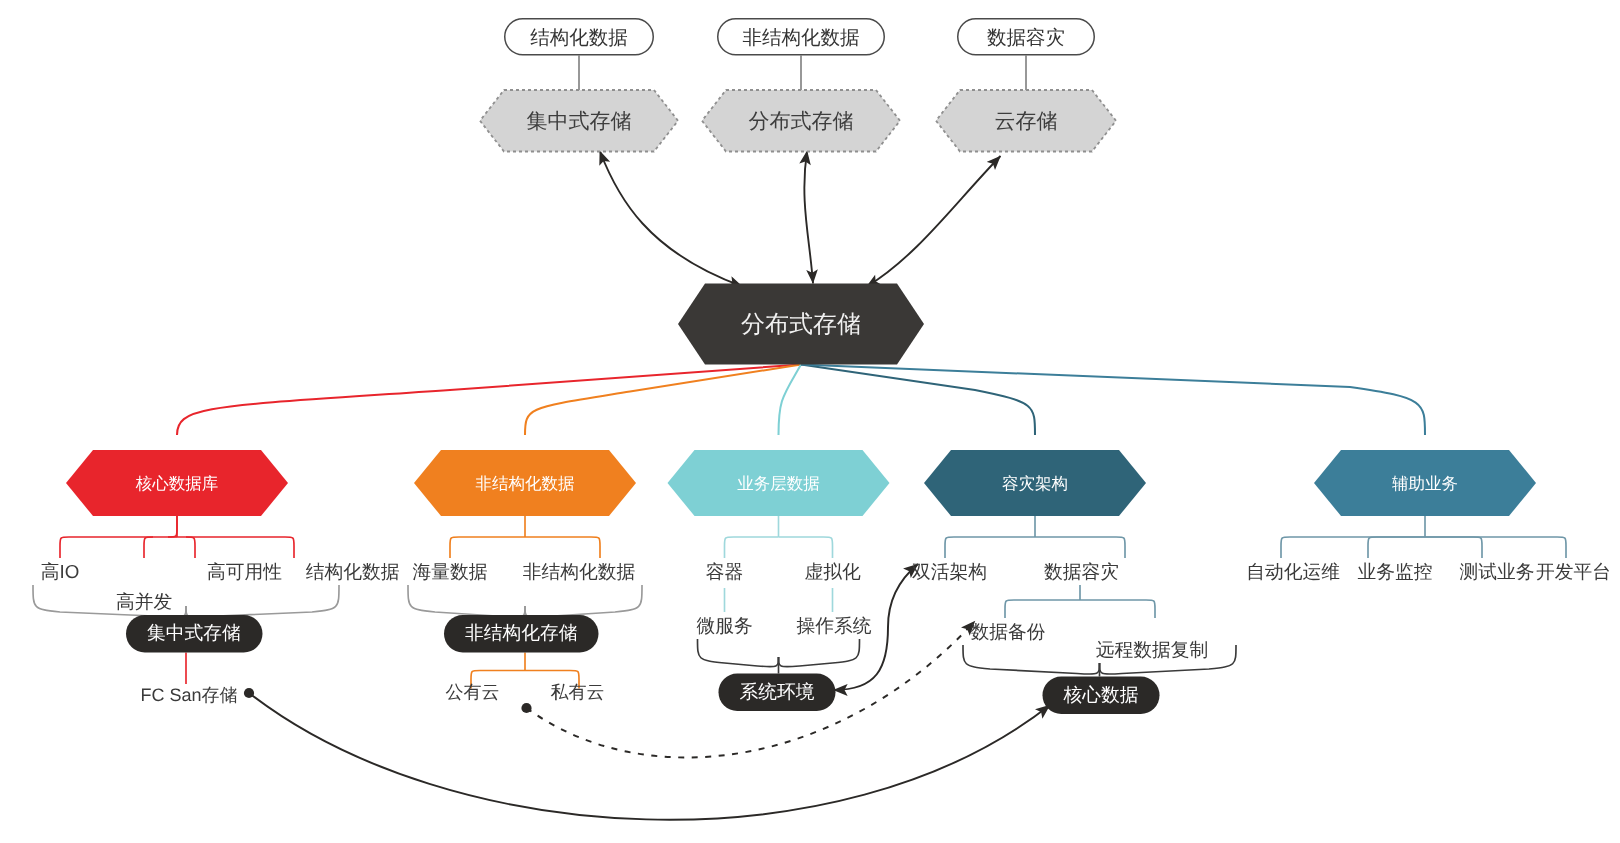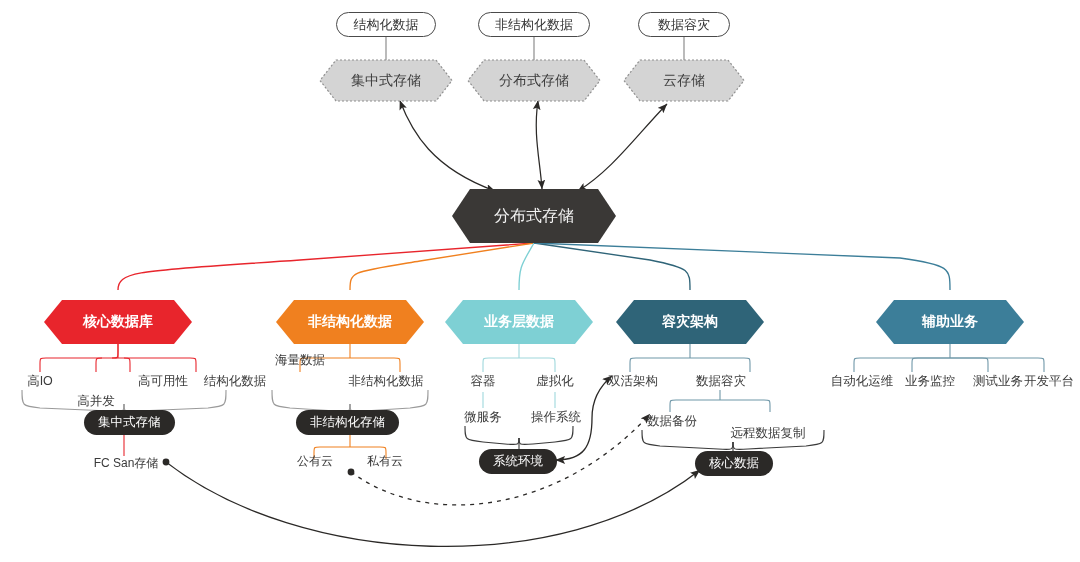--- a/index.html
+++ b/index.html
@@ -15,21 +15,21 @@
   
   .cap{
     border:1.3px solid #4a4a4a;border-radius:20px;background:#fff;
     color:#333;font-size:13px;height:25px;padding:0 14px;white-space:nowrap;
   }
   
   .hexgrey{color:#3d3d3d;font-size:14px;white-space:nowrap;}
   
   .hexcenter{color:#f2f2f2;font-size:16px;white-space:nowrap;}
   
-  .hexcolor{color:#ffffff;font-size:14px;white-space:nowrap;font-weight:700;}
+  .hexcolor{color:#ffffff;font-size:11px;white-space:nowrap;font-weight:400;}
   
   .pill{
     background:#2b2927;color:#ffffff;border-radius:13px;
     font-size:12.5px;height:25px;padding:0 14px;white-space:nowrap;
   }
   
   .leaf{color:#3a3a3a;font-size:12.5px;white-space:nowrap;}
   .leaf2{color:#3a3a3a;font-size:12px;white-space:nowrap;}
 </style>
 </head>
@@ -232,21 +232,21 @@
   <div class="node leaf" style="left:196px;top:372px;width:78px;height:18px;">
     <span>结构化数据</span>
   </div>
   <div class="node pill" style="left:84px;top:410px;">
     <span>集中式存储</span>
   </div>
   <div class="node leaf2" style="left:86px;top:454px;width:80px;height:18px;">
     <span>FC San存储</span>
   </div>
 
-  <div class="node leaf" style="left:262px;top:351px;width:76px;height:18px;text-align:right;">
+  <div class="node leaf" style="left:262px;top:372px;width:76px;height:18px;text-align:right;">
     <span>海量数据</span>
   </div>
   <div class="node leaf" style="left:340px;top:372px;width:92px;height:18px;">
     <span>非结构化数据</span>
   </div>
   <div class="node pill" style="left:296px;top:410px;">
     <span>非结构化存储</span>
   </div>
   <div class="node leaf2" style="left:288px;top:452px;width:54px;height:18px;">
     <span>公有云</span>

